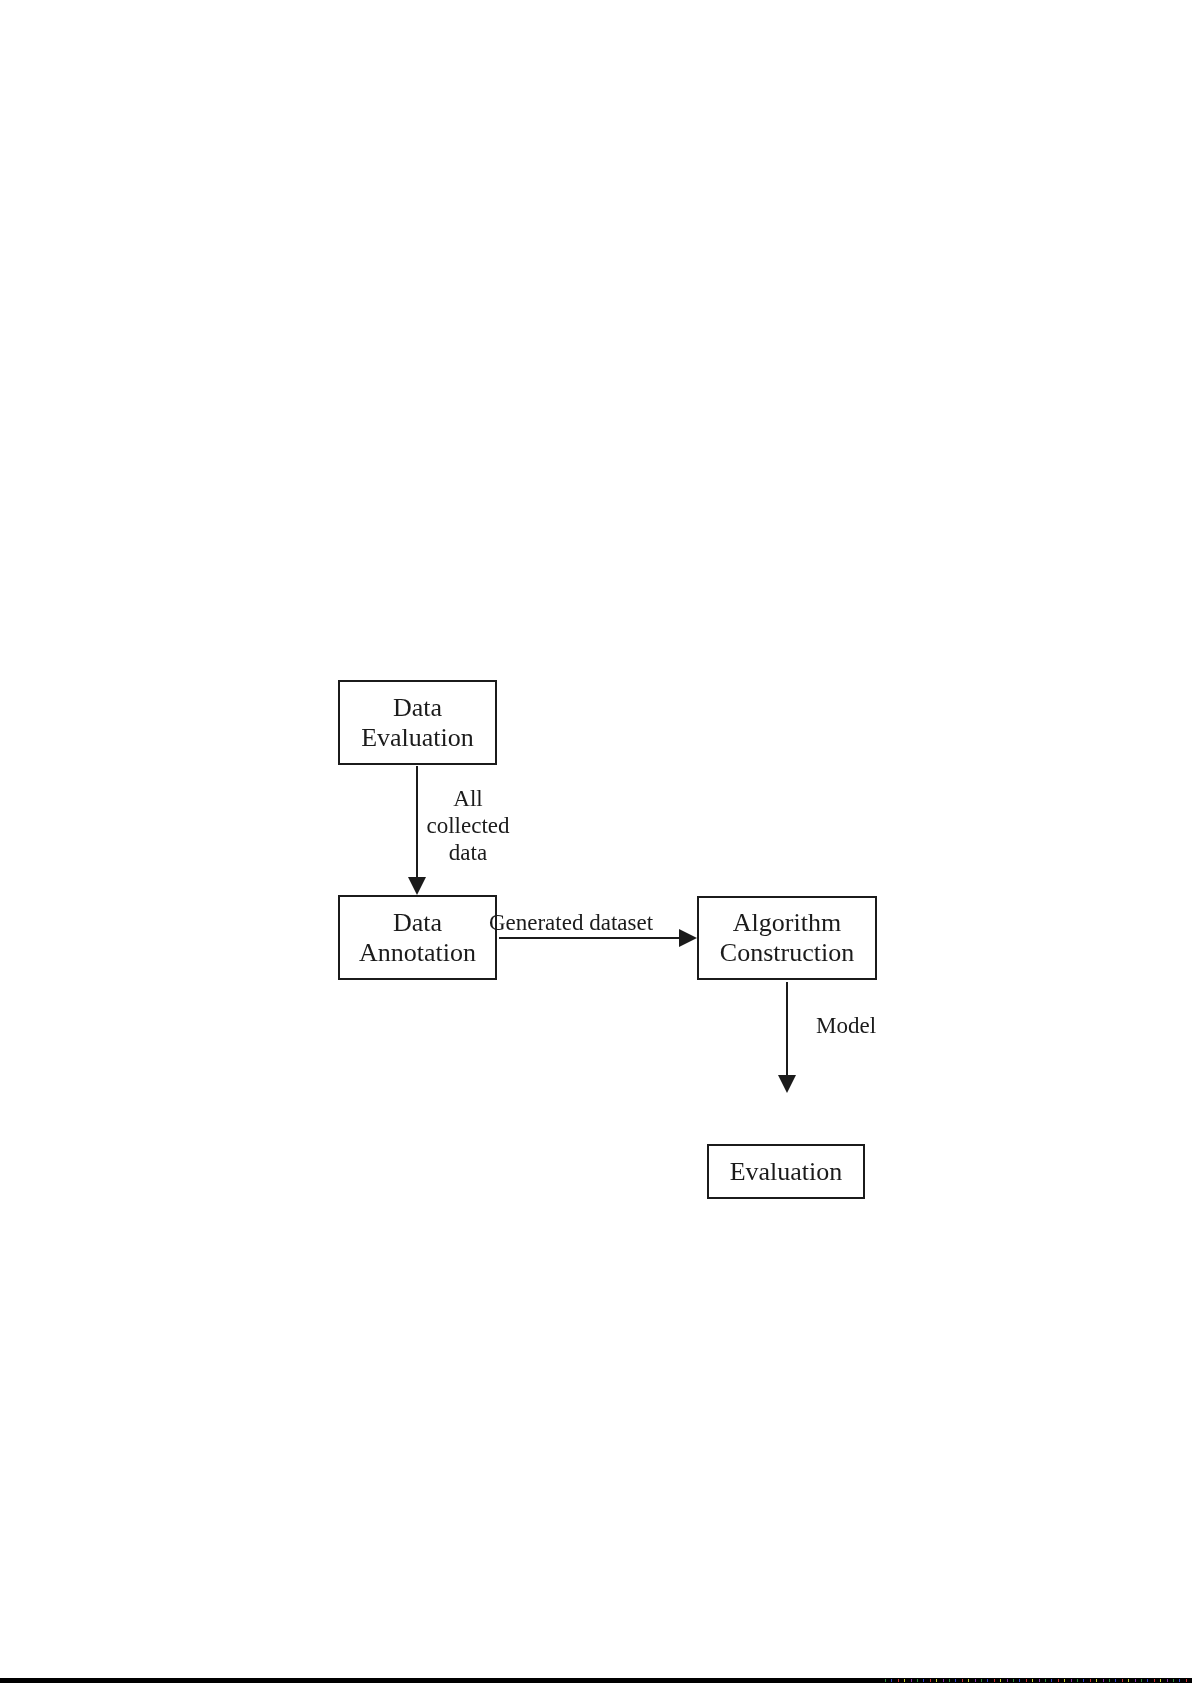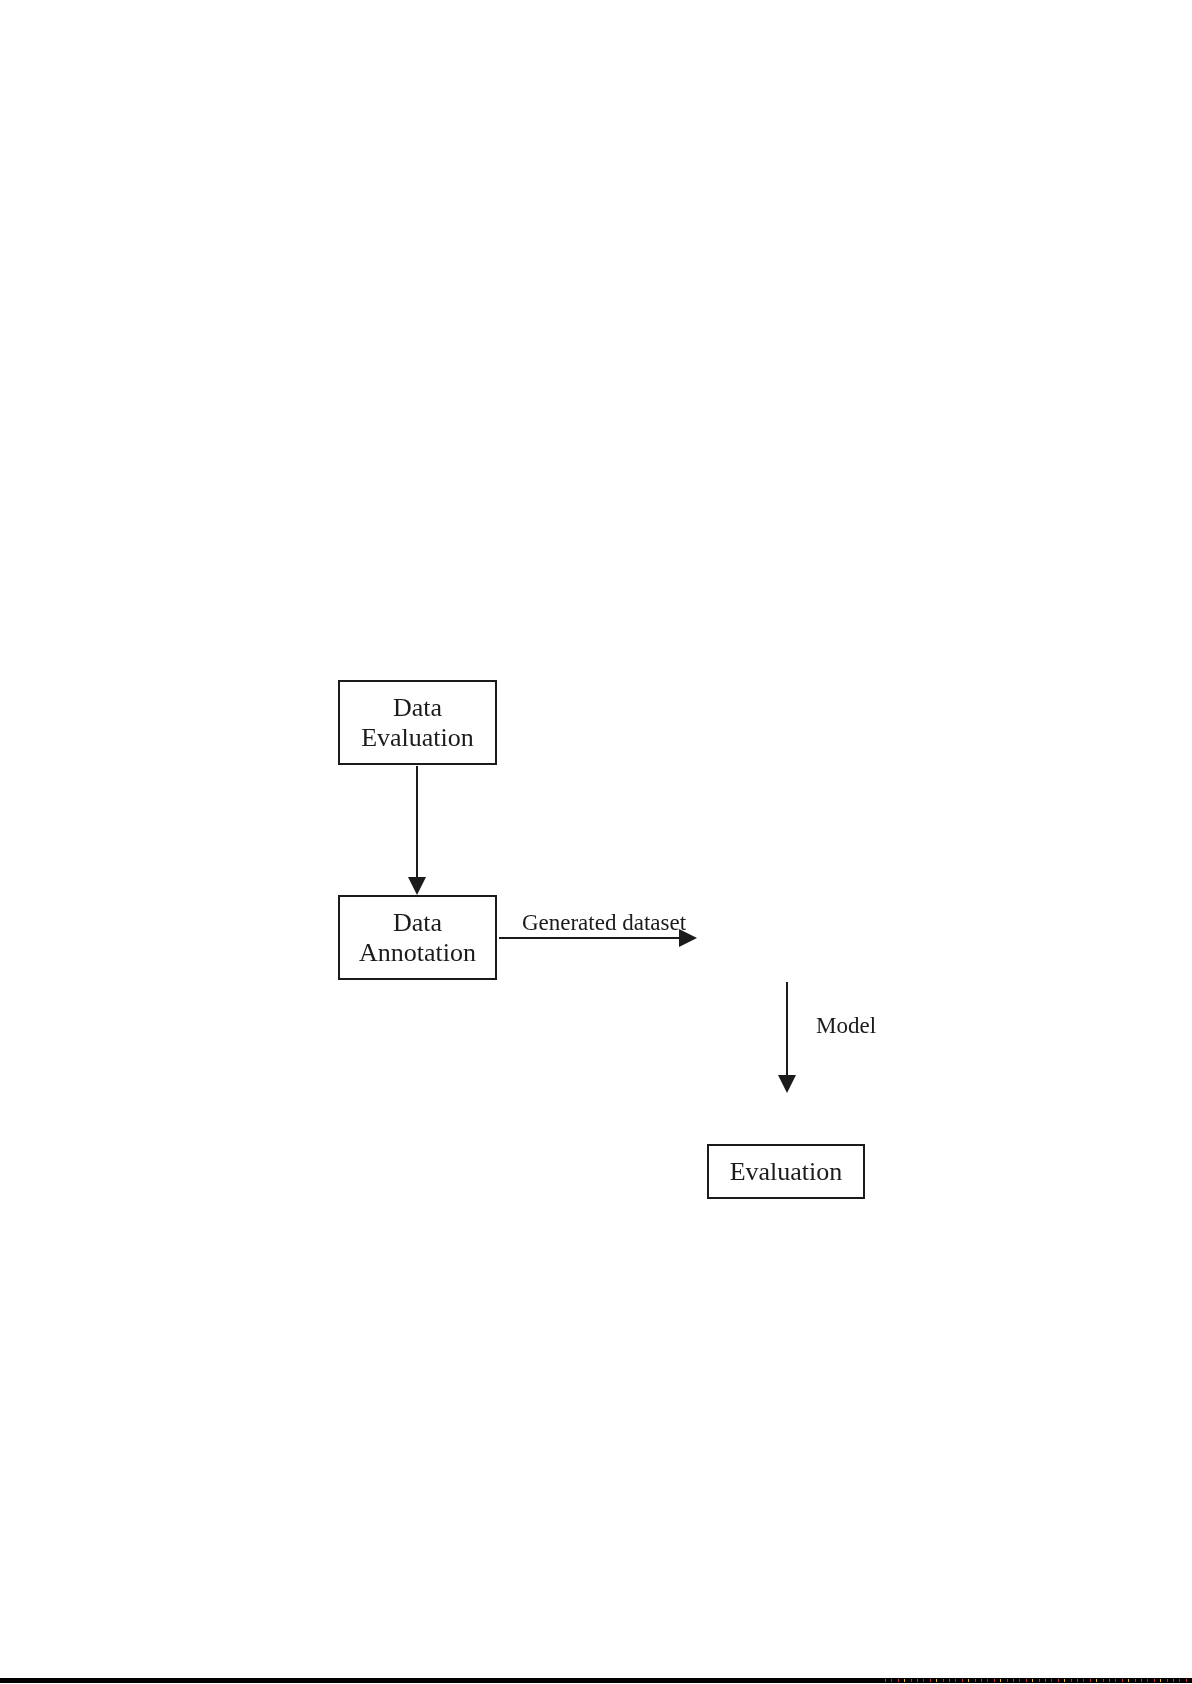--- a/index.html
+++ b/index.html
@@ -67,21 +67,21 @@
   
   .edge-label {
     position: absolute;
     color: var(--text);
     font-size: 23px;
     line-height: 27px;
     text-align: center;
   }
   .edge-label span { display: block; }
   #label-all-collected-data { left: 388px; top: 785px;  width: 160px; }
-  #label-generated-dataset  { left: 504px; top: 909px;  width: 200px; }
+  #label-generated-dataset  { left: 471px; top: 909px;  width: 200px; }
   #label-model              { left: 797px; top: 1012px; width: 120px; text-align: left; margin-left: 19px; }
 
   
   .scan-bar {
     position: absolute;
     left: 0; top: 1678px;
     width: 1192px; height: 5px;
     background: var(--scan-bar);
   }
   .scan-noise {
@@ -104,27 +104,36 @@
   <div class="node" id="node-data-collection">
     <span>Data</span>
     <span>Evaluation</span>
   </div>
 
   <div class="node" id="node-data-annotation">
     <span>Data</span>
     <span>Annotation</span>
   </div>
 
+  <div class="node" id="node-algorithm-construction">
+    <span>Algorithm</span>
+    <span>Construction</span>
+  </div>
 
   <div class="node" id="node-evaluation">
     <span>Evaluation</span>
   </div>
 
   <div class="edge-line" id="edge-collection-annotation-line"></div>
   <div class="arrowhead down" id="edge-collection-annotation-head"></div>
+  <div class="edge-label" id="label-all-collected-data">
+    <span>All</span>
+    <span>collected</span>
+    <span>data</span>
+  </div>
 
   <div class="edge-line" id="edge-annotation-construction-line"></div>
   <div class="arrowhead right" id="edge-annotation-construction-head"></div>
   <div class="edge-label" id="label-generated-dataset">Generated dataset</div>
 
   <div class="edge-line" id="edge-construction-evaluation-line"></div>
   <div class="arrowhead down" id="edge-construction-evaluation-head"></div>
   <div class="edge-label" id="label-model">Model</div>
 
   <div class="scan-bar">

